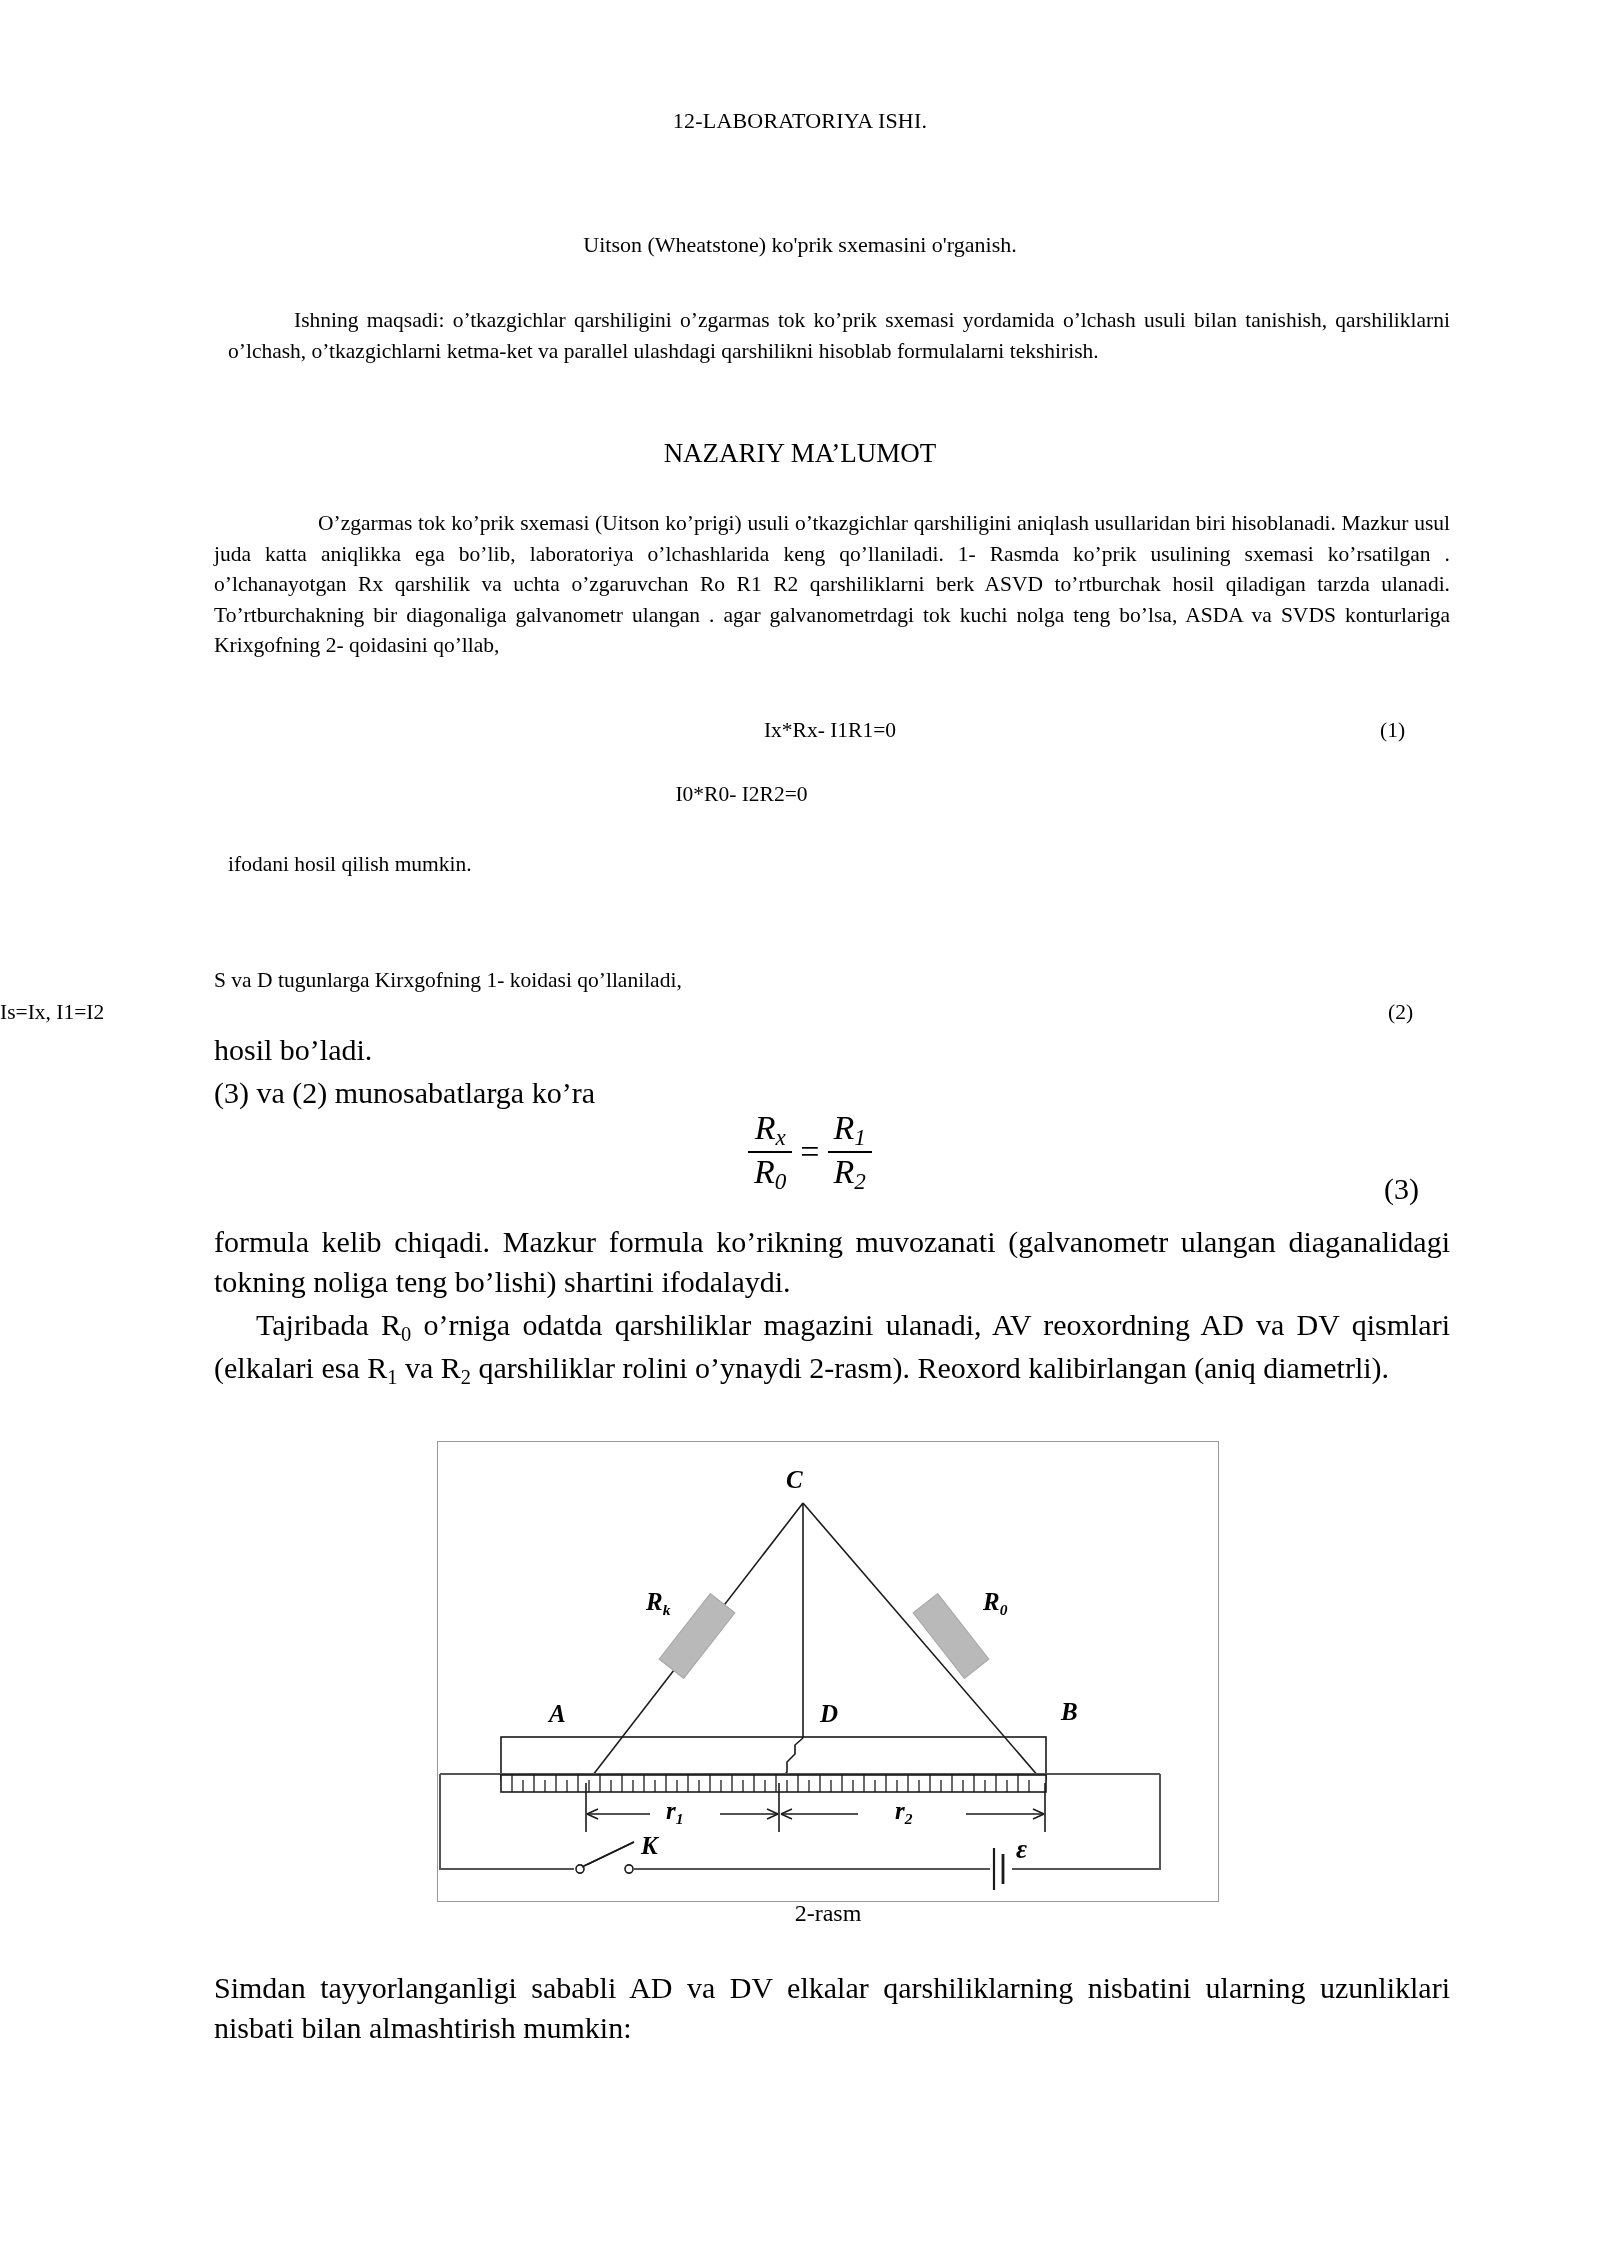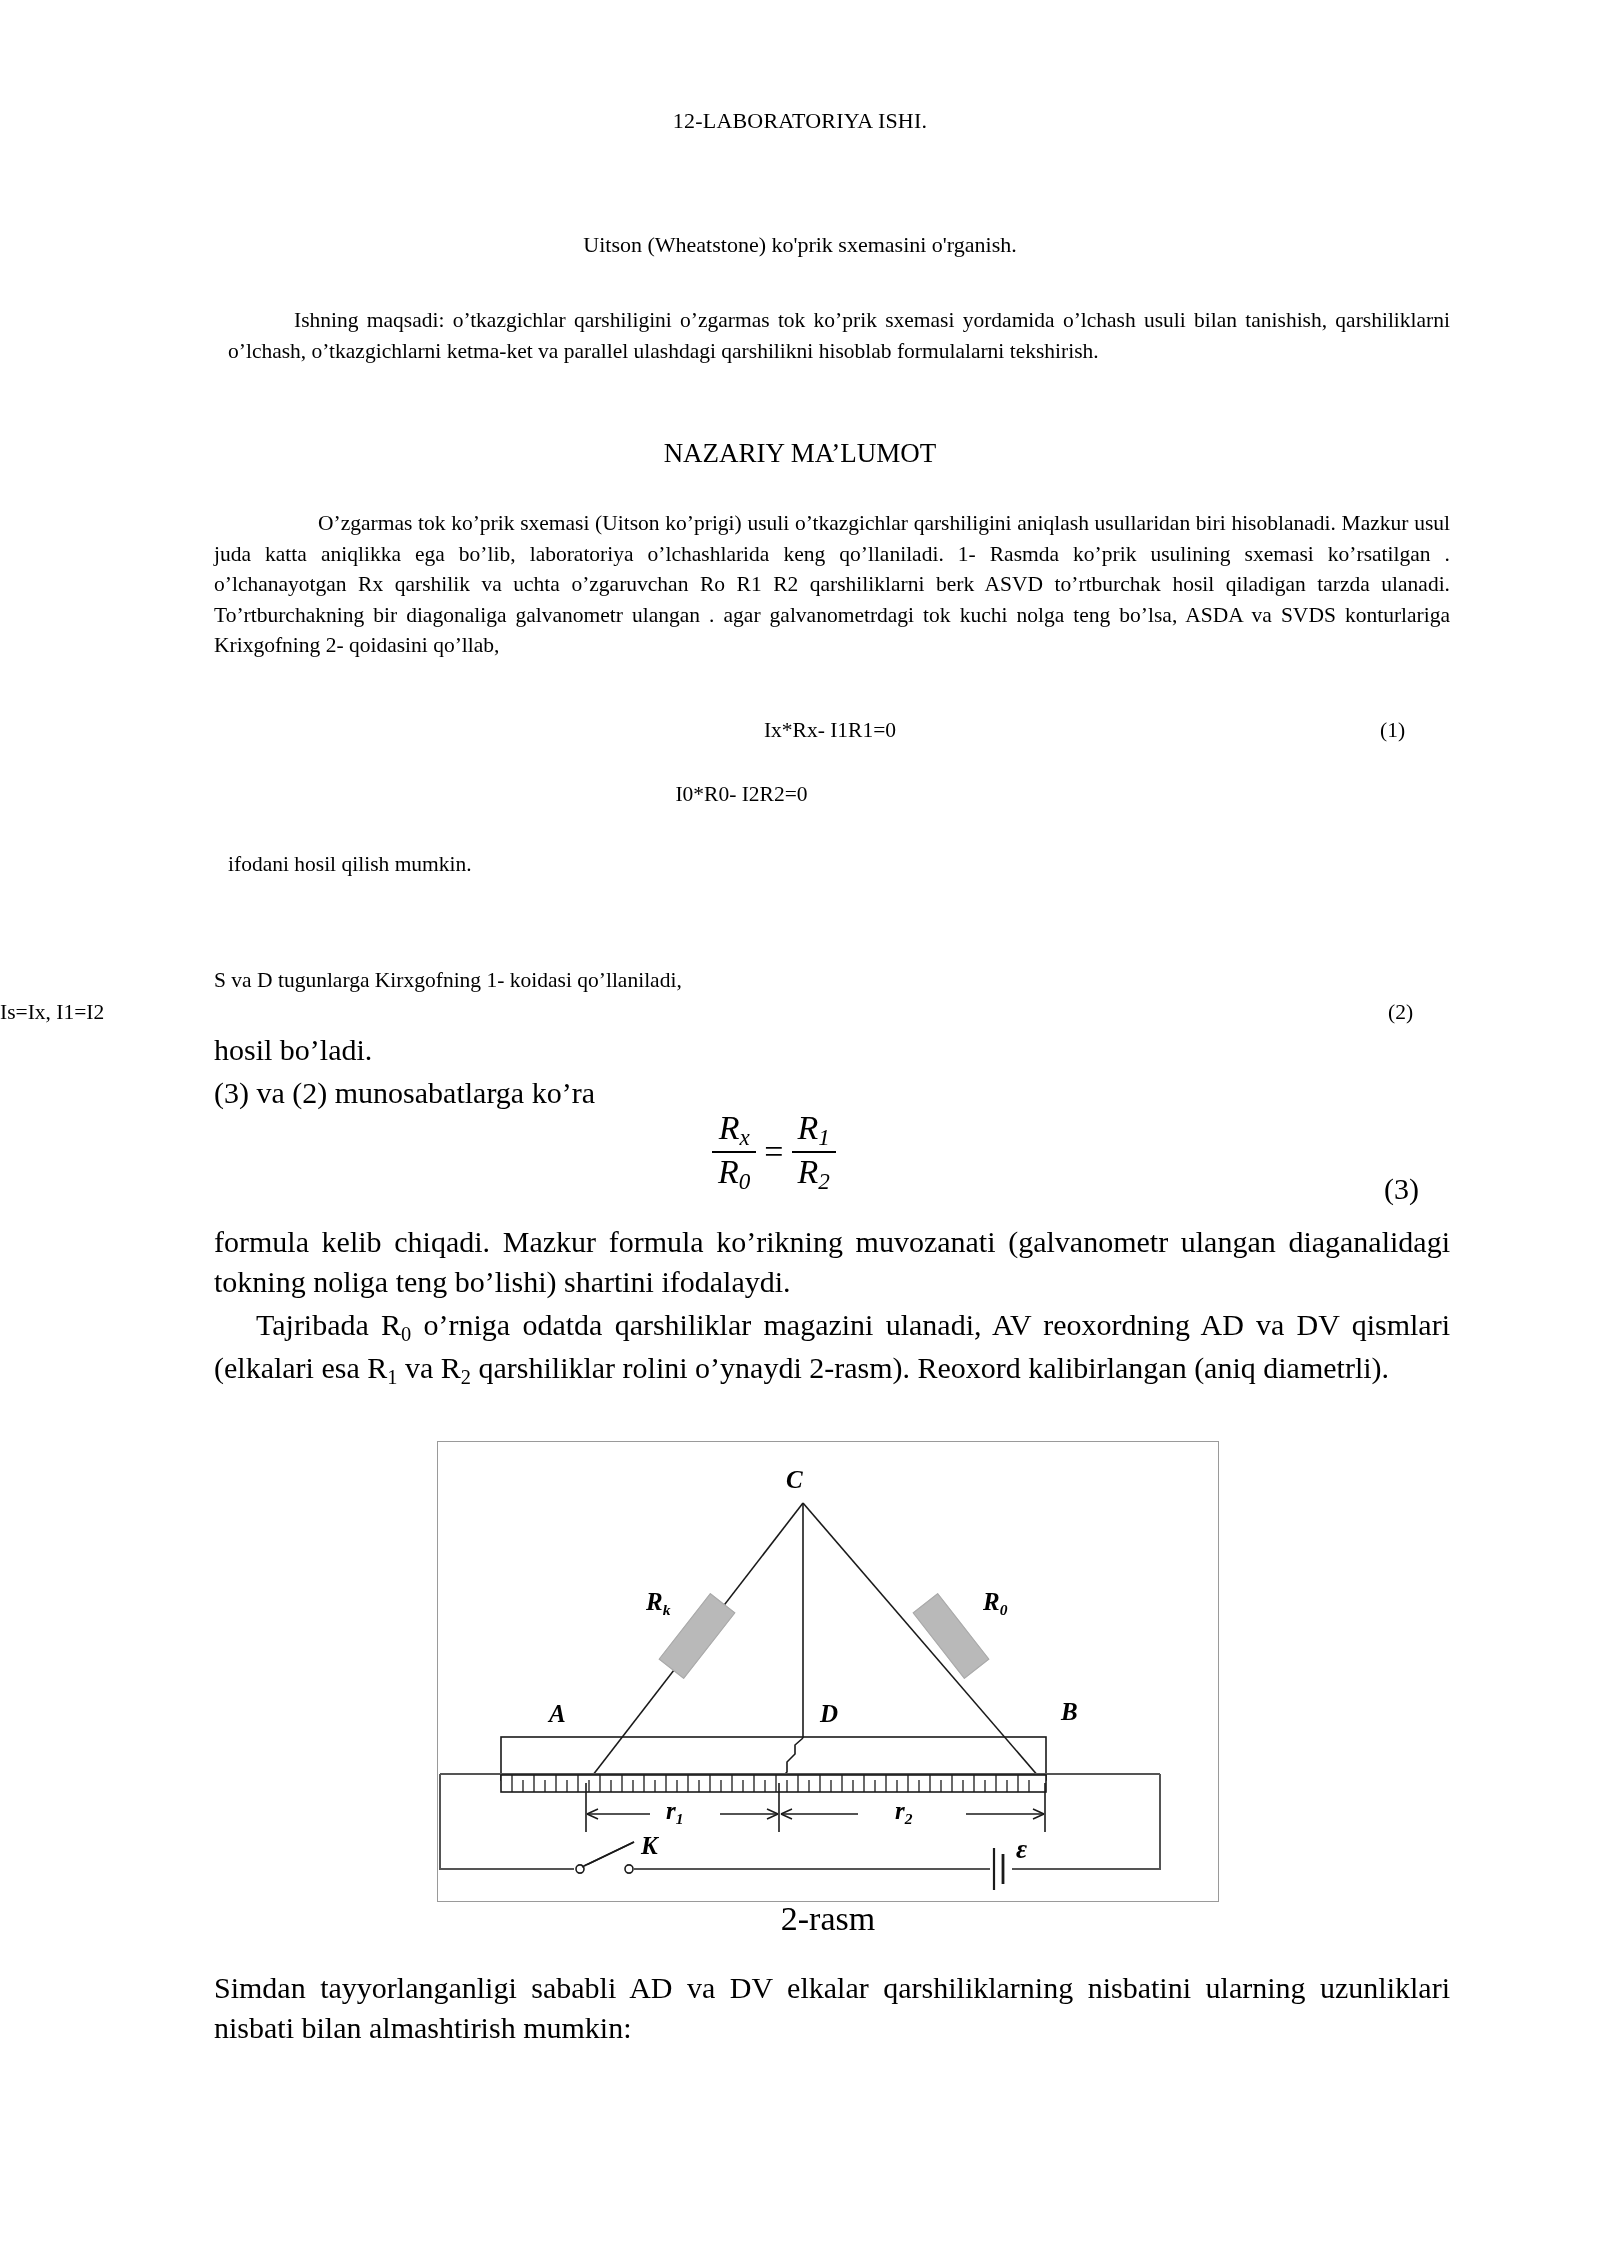--- a/index.html
+++ b/index.html
@@ -73,20 +73,21 @@
   }
   
   .formula {
     position: absolute;
     font-family: "Liberation Serif", "DejaVu Serif", serif;
     font-style: italic;
     font-size: 34px;
     display: flex;
     align-items: center;
     gap: 6px;
+    margin-left: 36px;
   }
   .frac {
     display: inline-flex;
     flex-direction: column;
     align-items: center;
     vertical-align: middle;
     line-height: 1.05;
   }
   .frac .num {
     padding: 0 6px 1px 6px;
@@ -103,21 +104,21 @@
   
   .figure-box {
     position: absolute;
     border: 1.5px solid #9a9a9a;
     background: #fff;
     box-sizing: border-box;
   }
   .fig-caption {
     position: absolute;
     text-align: center;
-    font-size: 34px;
+    font-size: 24px;
   }
   .fig-label {
     position: absolute;
     font-family: "Liberation Serif", "DejaVu Serif", serif;
     font-weight: bold;
     font-style: italic;
     font-size: 25px;
     white-space: nowrap;
   }
   .fig-label sub {

